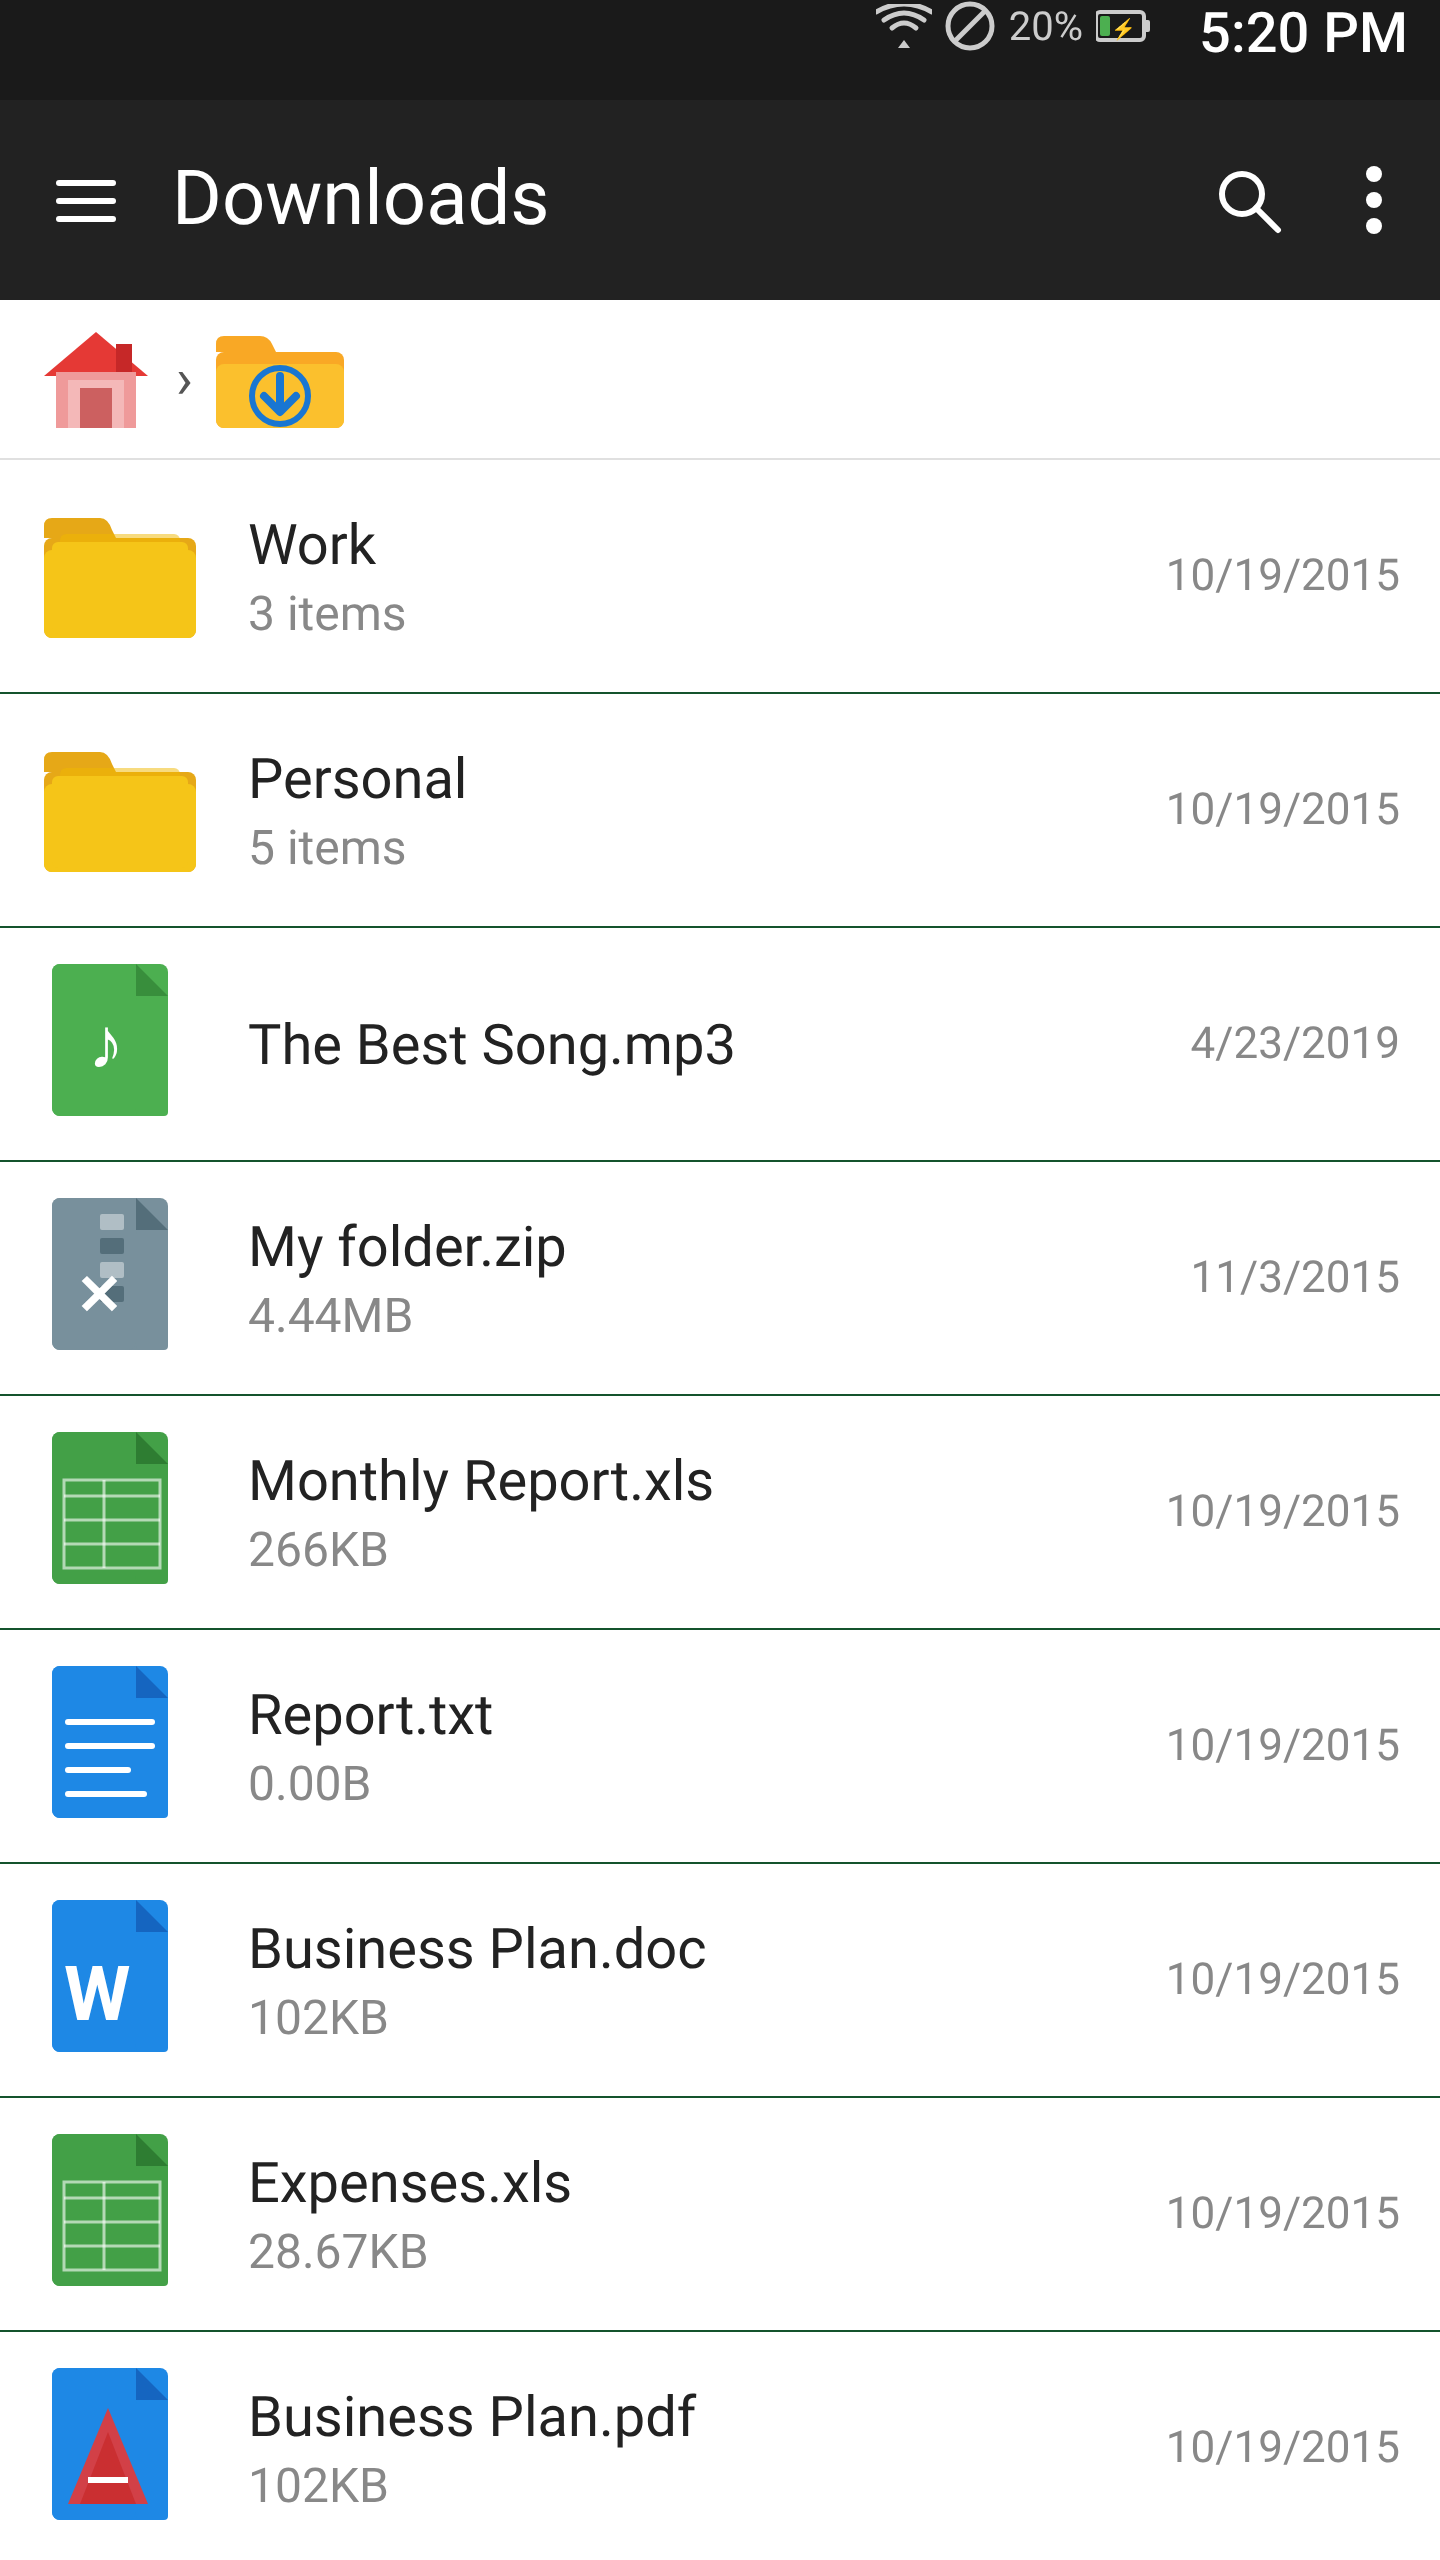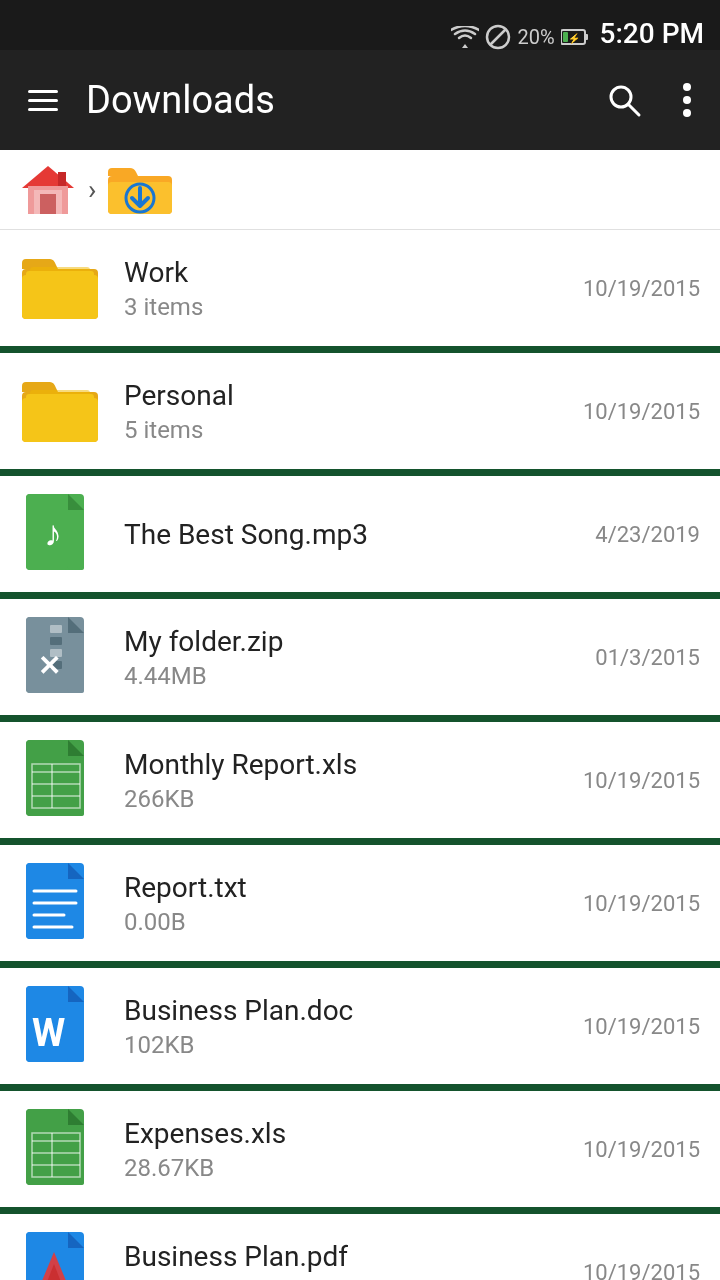--- a/index.html
+++ b/index.html
@@ -10,24 +10,24 @@
       font-family: 'Roboto', Arial, sans-serif;
       background: #f5f5f5;
       overflow-x: hidden;
     }
 
     
     .status-bar {
       background: #1a1a1a;
       height: 50px;
       display: flex;
-      align-items: flex-end;
+      align-items: flex-start;
       justify-content: flex-end;
       padding: 0 16px;
-      gap: 3px;
+      gap: 16px;
     }
     .status-bar .status-icons {
       display: flex;
       align-items: center;
       gap: 6px;
       color: #ccc;
       font-size: 22px;
     }
     .status-bar .status-time {
       color: #fff;
@@ -109,21 +109,21 @@
     }
 
     
     .file-list {
       background: #fff;
     }
     .file-item {
       display: flex;
       align-items: center;
       padding: 18px 20px;
-      border-bottom: 7px solid #14532d;
+      border-bottom: 1px solid #14532d;
       cursor: pointer;
       min-height: 110px;
       justify-content: space-between;
     }
     .file-item .file-icon {
       width: 80px;
       height: 80px;
       margin-right: 24px;
       flex-shrink: 0;
       display: flex;
@@ -316,21 +316,21 @@
         <rect x="28" y="32" width="12" height="8" rx="1" fill="#b0bec5"></rect>
         <rect x="28" y="44" width="12" height="8" rx="1" fill="#546e7a"></rect>
 
         <text x="16" y="58" font-size="28" fill="white" font-weight="bold">✕</text>
       </svg>
     </div>
     <div class="file-info">
       <div class="file-name">My folder.zip</div>
       <div class="file-meta">4.44MB</div>
     </div>
-    <span class="file-date">01/3/2015</span>
+    <span class="file-date">11/3/2015</span>
   </div>
 
   <div class="file-item">
     <div class="file-icon">
       <svg width="76" height="80" viewBox="0 0 76 80">
         <rect x="4" y="0" width="58" height="76" rx="4" fill="#43a047"></rect>
         <polygon points="46,0 62,16 46,16" fill="#2e7d32"></polygon>
         <rect x="4" y="0" width="42" height="76" rx="4" fill="#43a047"></rect>
         <rect x="46" y="16" width="16" height="60" rx="2" fill="#43a047"></rect>
 

